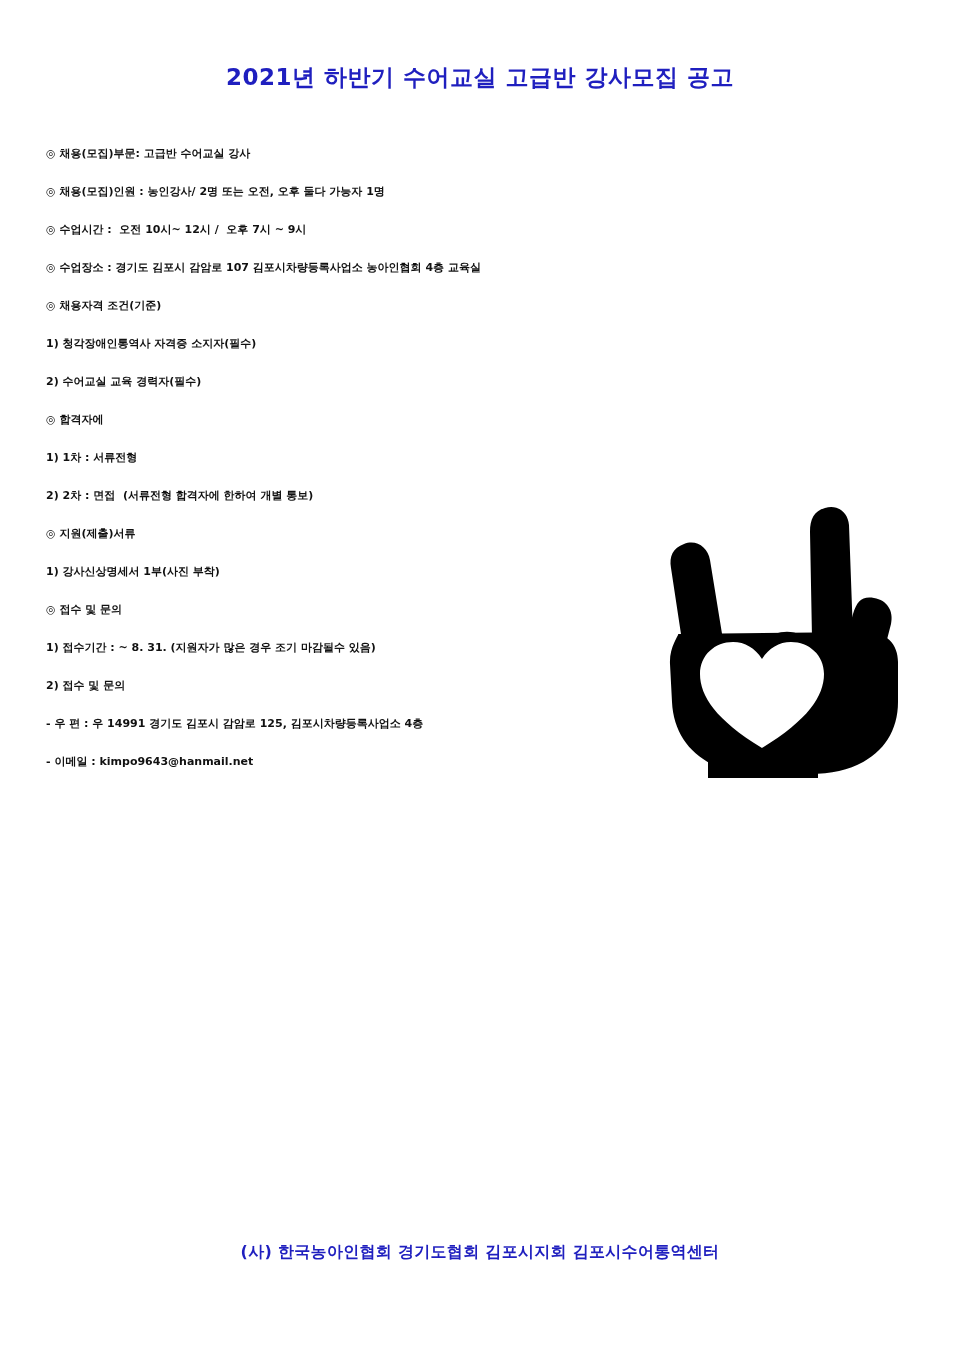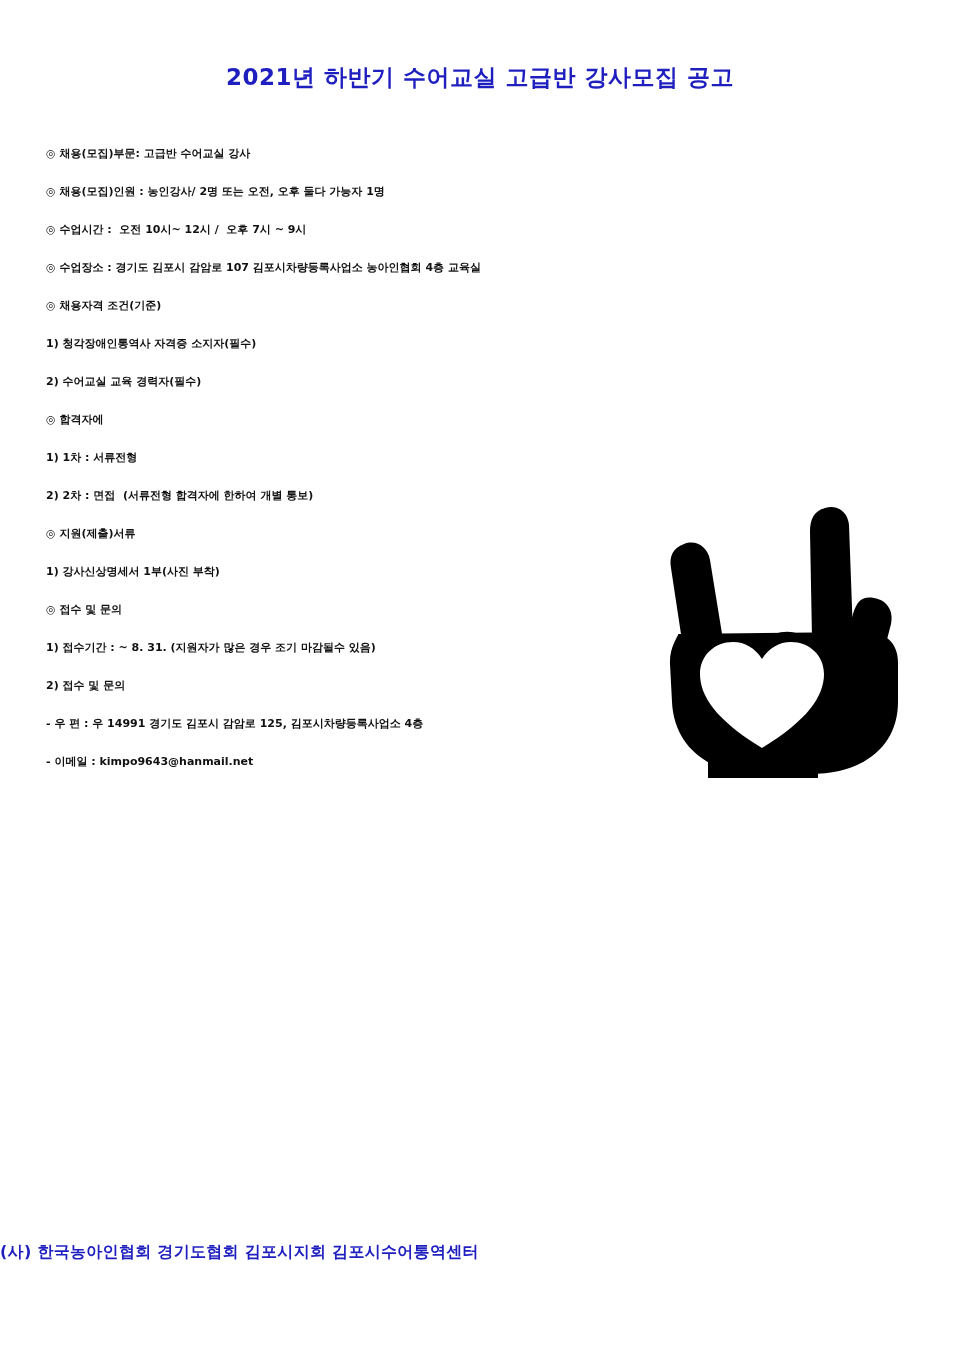--- a/index.html
+++ b/index.html
@@ -48,21 +48,21 @@
     color: #111111;
   }
   .line.last {
     margin-bottom: 0;
   }
   .footer {
     position: absolute;
     top: 1242px;
     left: 0;
     width: 960px;
-    text-align: left;
+    text-align: center;
     font-size: 16px;
     font-weight: bold;
     color: #1f1fbf;
     letter-spacing: 0.3px;
   }
   .hand-art {
     position: absolute;
     left: 612px;
     top: 448px;
     width: 300px;

